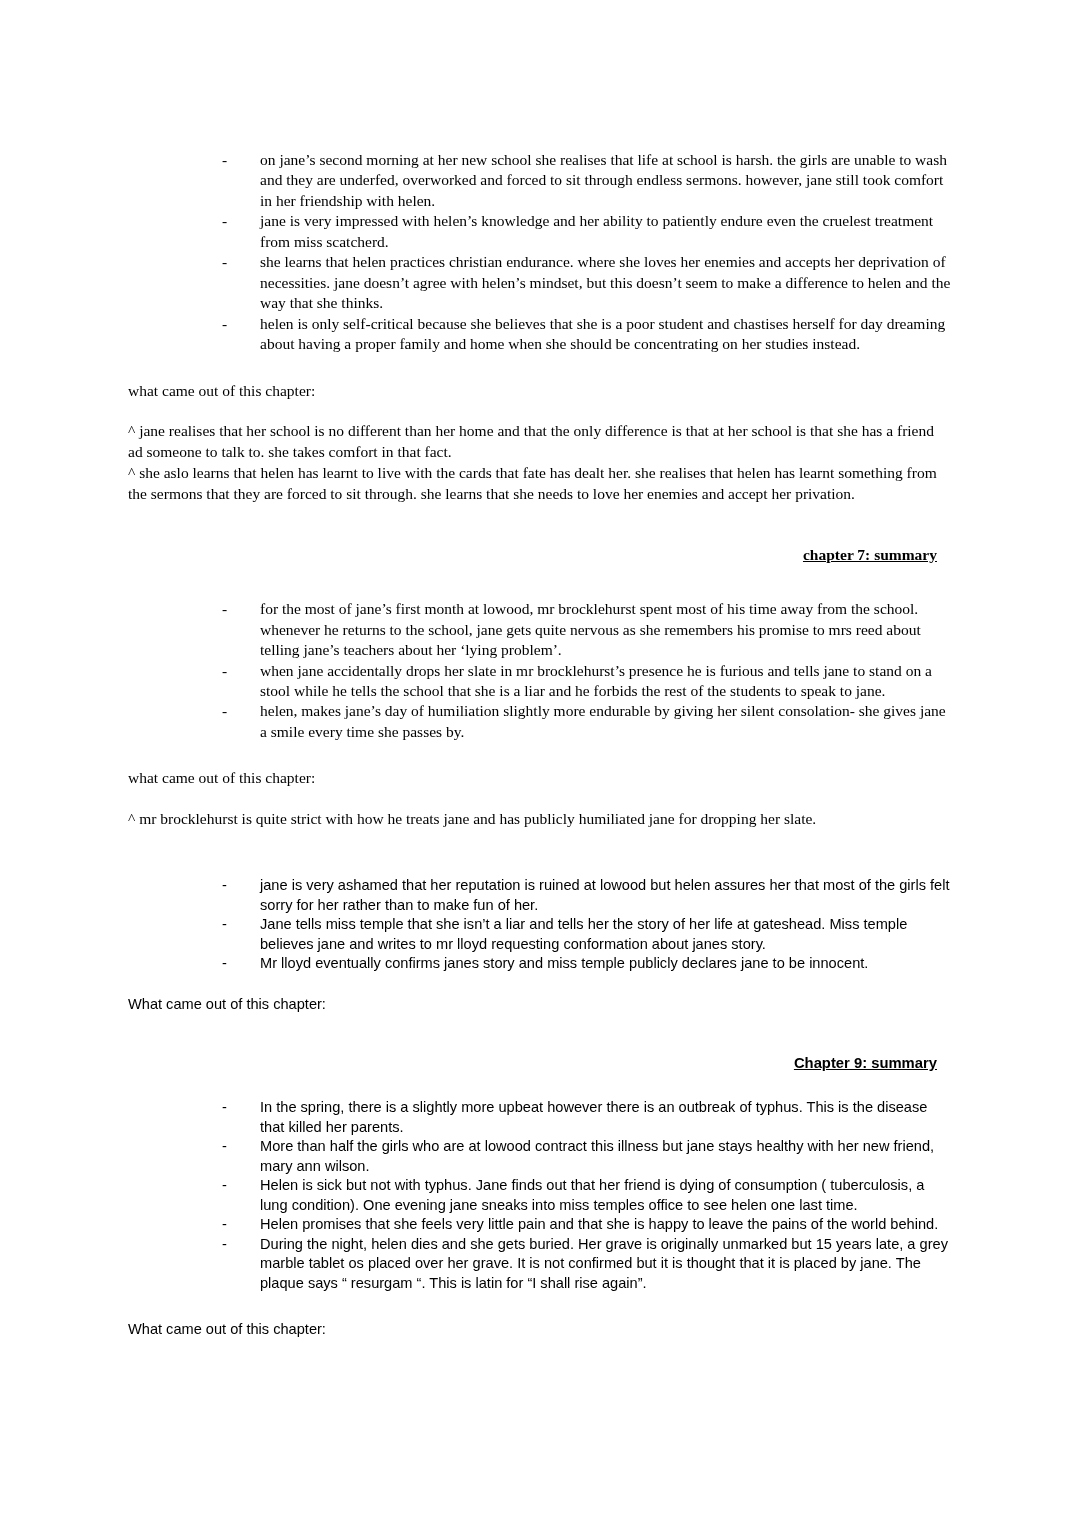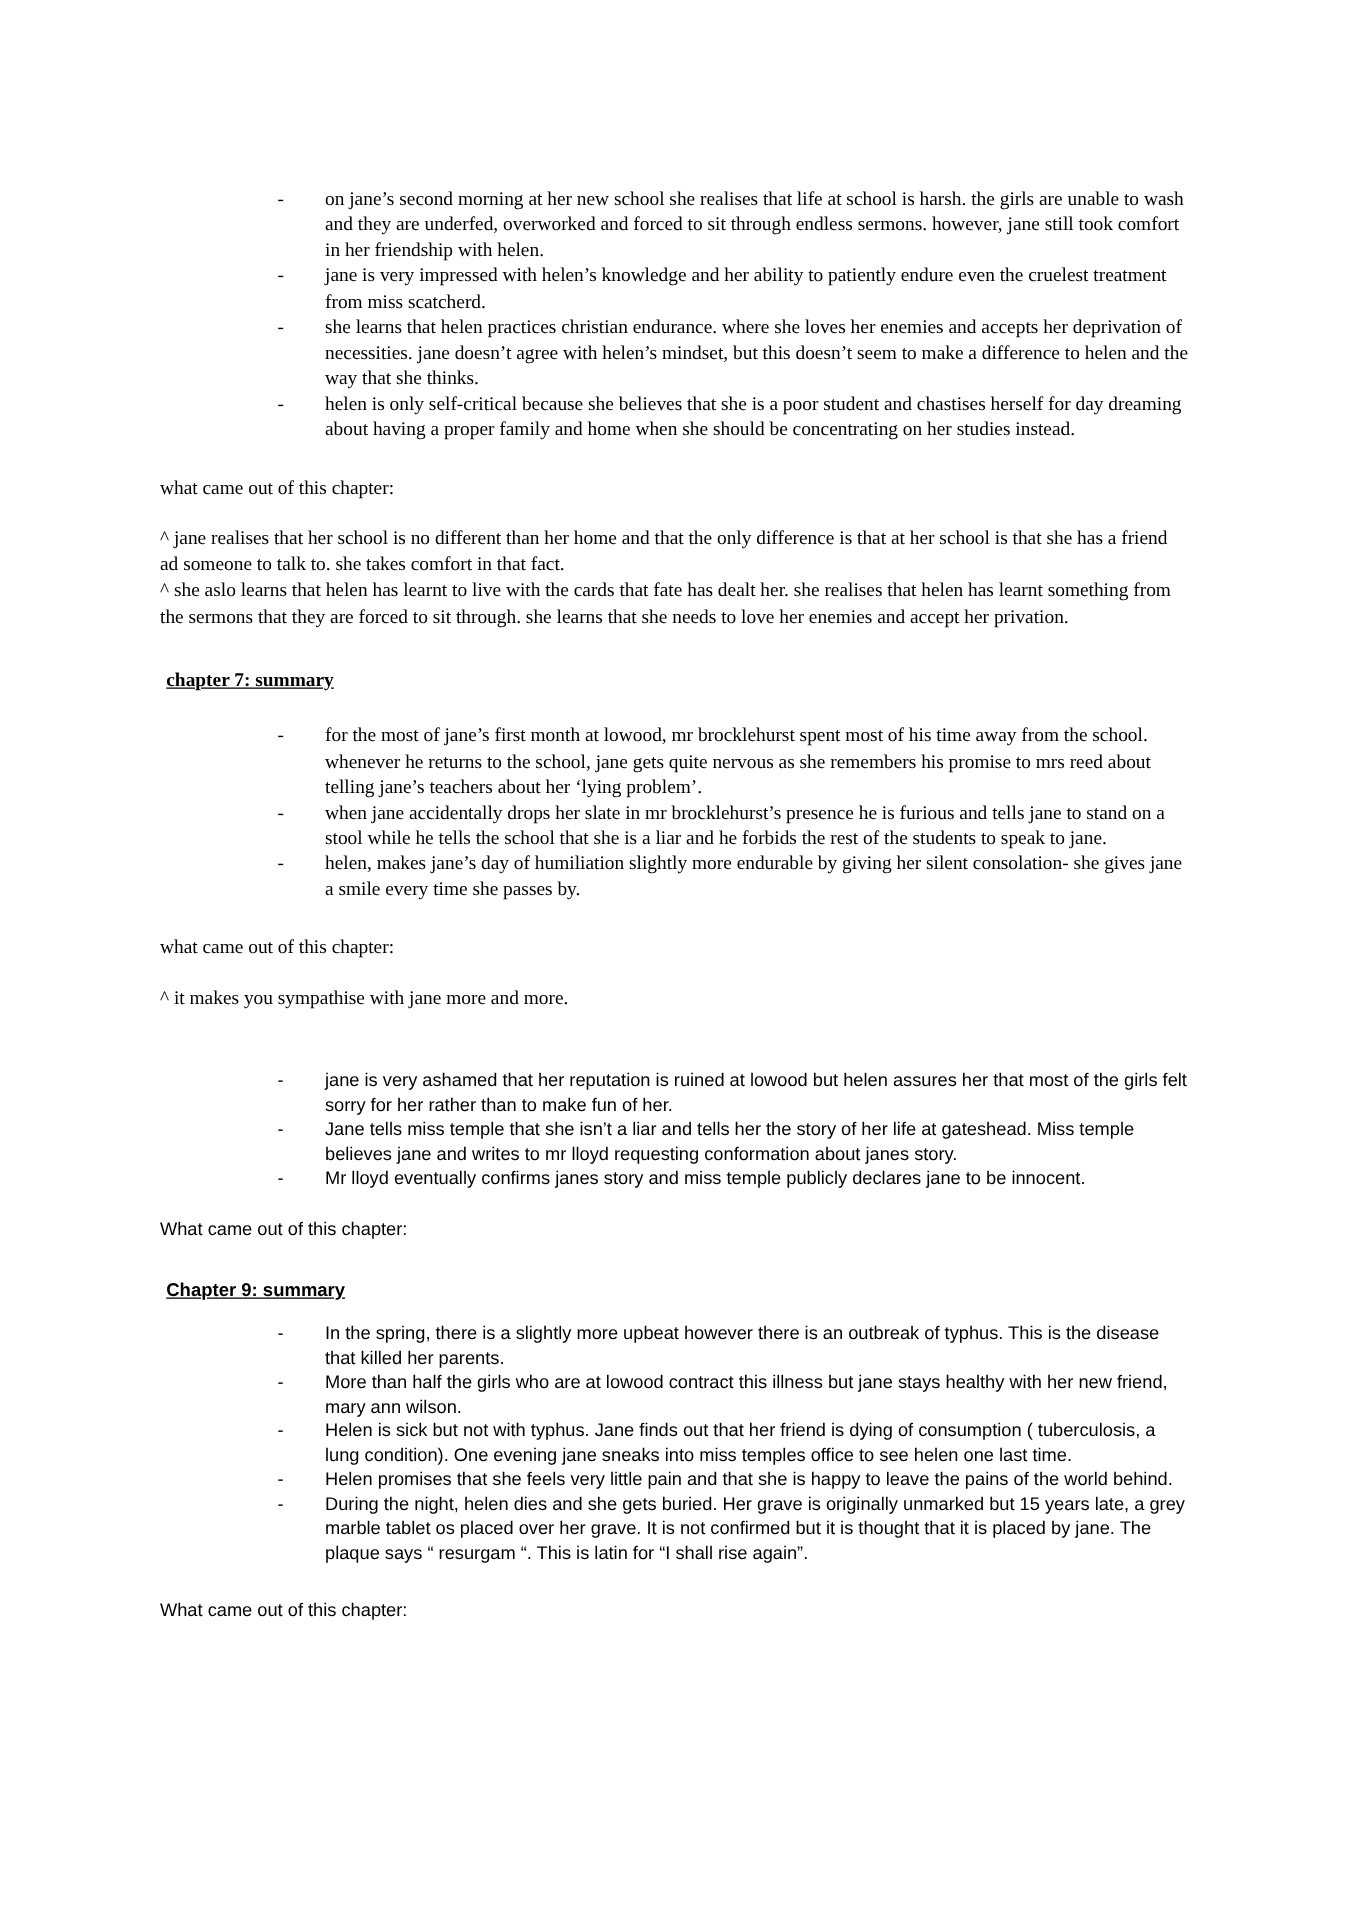--- a/index.html
+++ b/index.html
@@ -53,21 +53,22 @@
     line-height: 1.38;
   }
   .spacer-sm { height: 12px; }
   .spacer-md { height: 20px; }
   .spacer-lg { height: 26px; }
 
   .heading {
     font-weight: bold;
     text-decoration: underline;
     font-size: 15.5px;
-    margin: 5px;
+    margin: 15px;
+    text-align: right;
   }
   .heading.sansblock {
     font-size: 14.8px;
   }
   b.inline-bold { font-weight: normal; }
 </style>
 </head>
 <body>
 
 <div class="page">
@@ -120,21 +121,21 @@
       <span>helen, makes jane’s day of humiliation slightly more endurable by giving her silent consolation- she gives jane a smile every time she passes by.</span>
     </li>
   </ul>
 
   <div class="spacer-lg"></div>
 
   <p class="para serif">what came out of this chapter:</p>
 
   <div class="spacer-md"></div>
 
-  <p class="para serif">^ it makes you sympathise with jane more and more.</p>
+  <p class="para serif">^ mr brocklehurst is quite strict with how he treats jane and has publicly humiliated jane for dropping her slate.</p>
 
   <div class="spacer-lg"></div>
 
 
   <div class="spacer-md"></div>
 
   <ul class="bullets sans sansblock">
     <li>
       <span class="dash">-</span>
       <span>jane is very ashamed that her reputation is ruined at lowood but helen assures her that most of the girls felt sorry for her rather than to make fun of her.</span>

